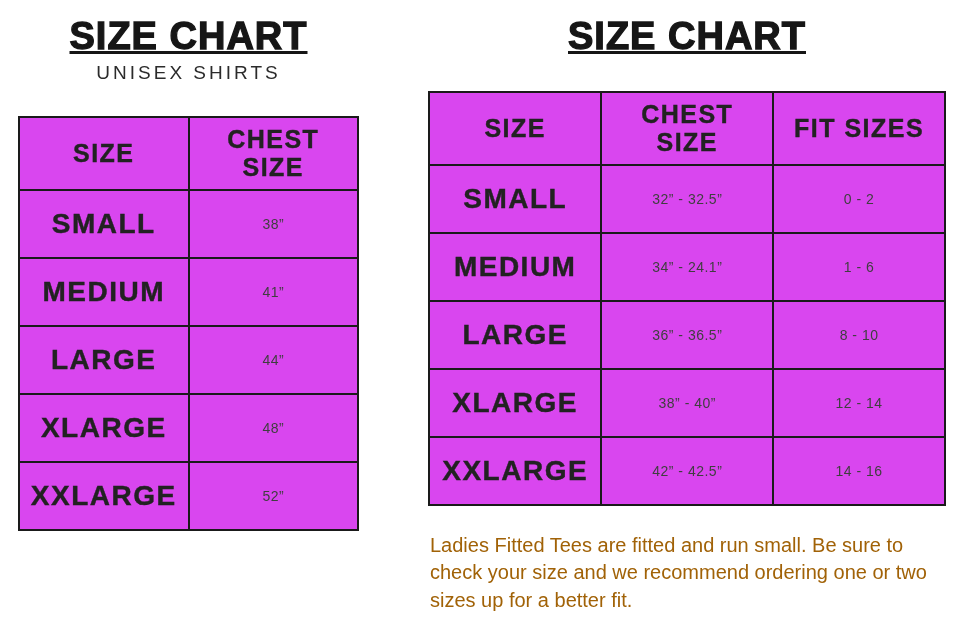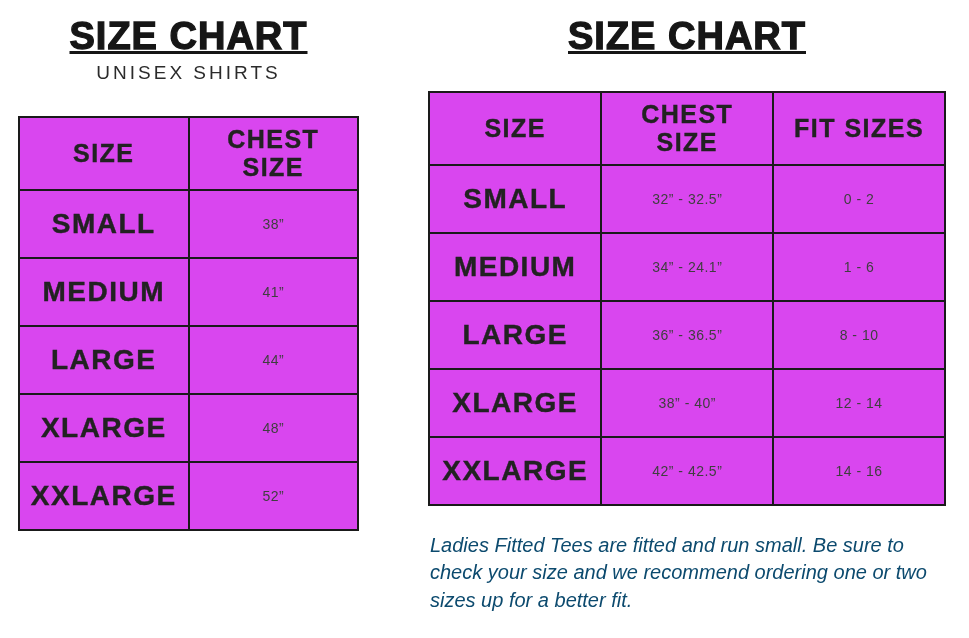--- a/index.html
+++ b/index.html
@@ -79,23 +79,22 @@
     font-size: 14px;
     font-weight: normal;
     letter-spacing: 0.5px;
     color: #3f3f3f;
   }
 
   .fit-note {
     margin: 26px 0 0 2px;
     font-size: 20px;
     line-height: 1.38;
-    color: #0c4a6e;
+    color: #a16207;
     text-align: left;
-    font-style: italic;
   }
 </style>
 </head>
 <body>
 
 <div class="sheet">
 
   <section class="panel panel-left">
     <div class="chart-title">SIZE CHART</div>
     <div class="chart-subtitle">UNISEX SHIRTS</div>

